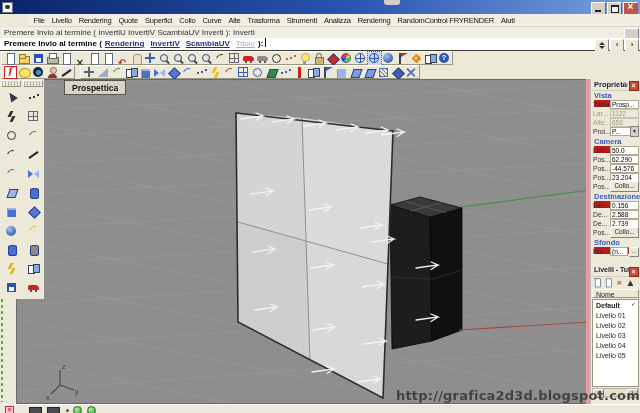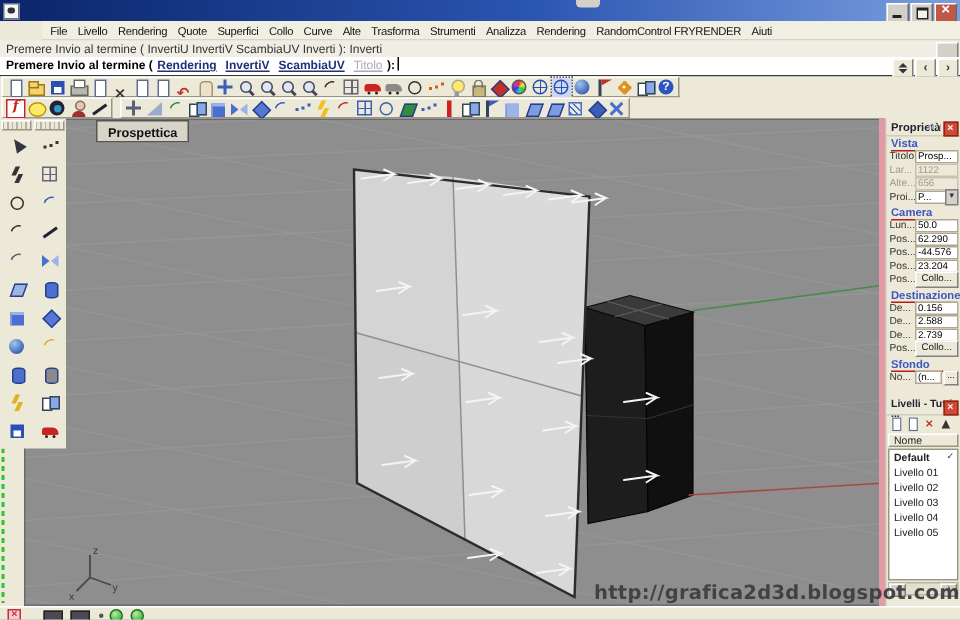--- a/index.html
+++ b/index.html
@@ -127,21 +127,21 @@
      font-size:8.5px;font-weight:bold;color:#111;padding:1.5px 7px;z-index:5;}
   
   #splitter{position:absolute;left:586px;top:0;width:4px;height:325px;background:#e39aa4;}
   #rpanel{position:absolute;left:590px;top:0;width:50px;height:325px;background:#ece9d8;border-left:1px solid #c8c4b4;box-sizing:border-box;font-size:7px;}
   .phead{position:absolute;left:0;width:50px;height:11px;background:#ece9d8;border-bottom:1px solid #d0ccbc;}
   .phead .ptitle{position:absolute;left:3px;top:1px;font-size:7.5px;font-weight:bold;color:#223;}
   .phead .pgrip{position:absolute;left:28px;top:4px;width:10px;height:3px;
      background:repeating-linear-gradient(90deg,#aab 0 1px,transparent 1px 2.5px);}
   .pclose{position:absolute;right:2px;top:1.5px;width:8px;height:8px;background:#d04838;border:1px solid #902818;}
   .pclose::after{content:'×';position:absolute;left:1.5px;top:-2px;color:#fff;font:bold 7px "Liberation Sans",sans-serif;line-height:11px;}
-  .psec{position:absolute;left:3px;width:44px;font-size:7.5px;font-weight:bold;color:#3a57c4;border-bottom:1px solid #b91c1c;}
+  .psec{position:absolute;left:3px;width:44px;font-size:7.5px;font-weight:bold;color:#3a57c4;border-bottom:7px solid #b91c1c;}
   .prow{position:absolute;left:2px;width:46px;height:9px;display:flex;align-items:center;}
   .plabel{width:17px;color:#333;font-size:6.8px;overflow:hidden;white-space:nowrap;flex:none;}
   .pval{width:26px;height:7px;background:#fff;border:1px solid #b0a890;font-size:6.5px;line-height:7px;padding-left:1px;overflow:hidden;white-space:nowrap;box-sizing:content-box;}
   .prow.dis .plabel{color:#9a9a8c;}
   .prow.dis .pval{background:#ece9d8;color:#9a9a8c;border-color:#c8c4b4;}
   .pdrop{width:7px;height:9px;background:#d4d0c8;border:1px solid #808080;font-size:6px;line-height:8px;text-align:center;color:#333;flex:none;margin-left:-8px;}
   .pbtn{width:27px;height:9px;background:#ece9d8;border:1px solid;border-color:#fff #808080 #808080 #fff;font-size:6.5px;line-height:8px;text-align:center;color:#222;}
   .pmini{width:8px;height:8px;background:#ece9d8;border:1px solid;border-color:#fff #808080 #808080 #fff;font-size:6px;line-height:6px;text-align:center;flex:none;margin-left:1px;}
   #layershead{top:186px;}
   #layerstb{position:absolute;left:1px;top:198px;width:48px;height:11px;display:flex;align-items:center;}

